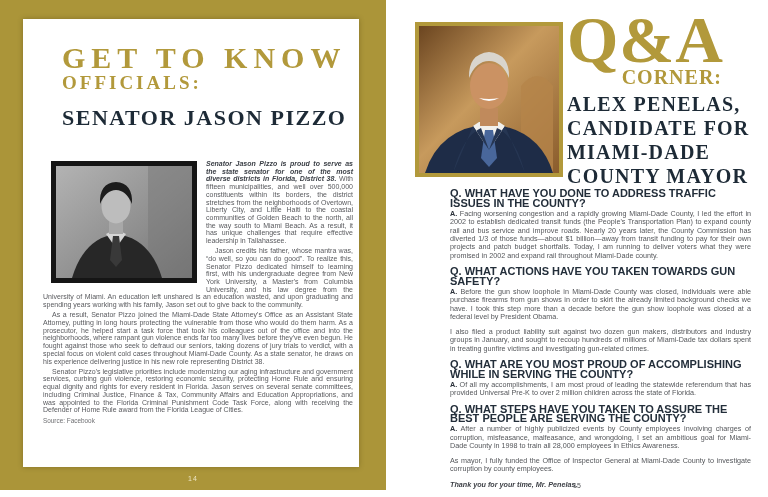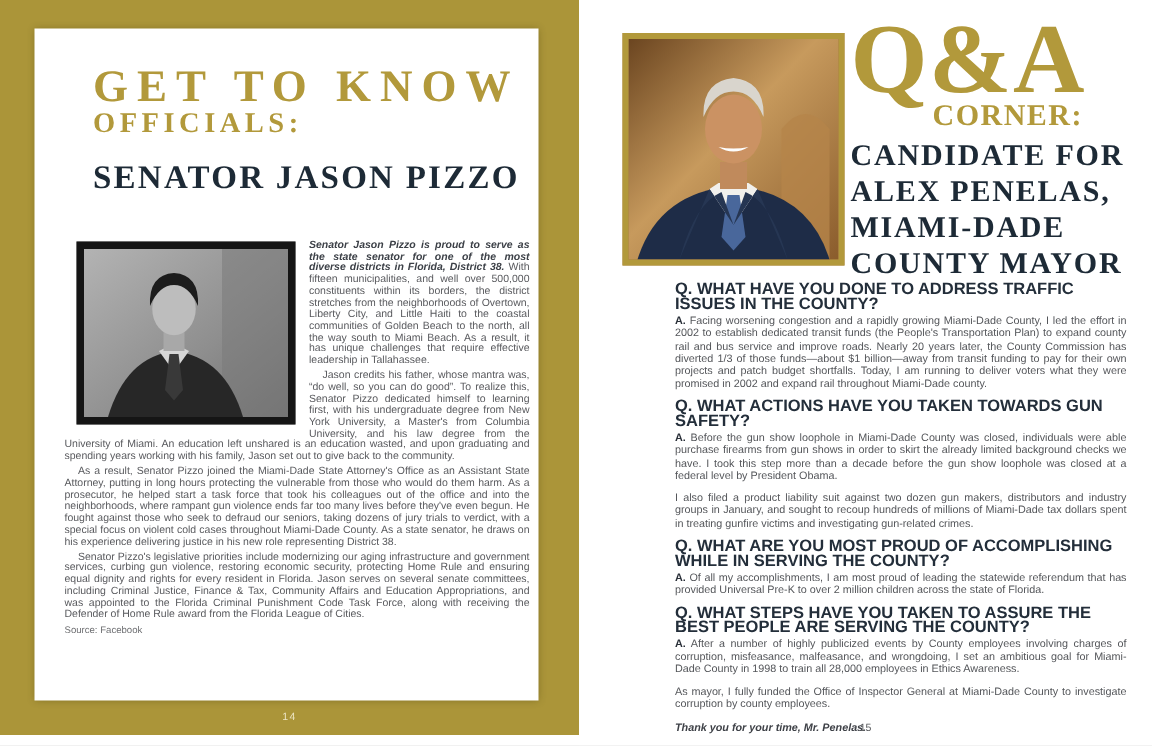--- a/index.html
+++ b/index.html
@@ -156,22 +156,22 @@
         <ellipse cx="70" cy="60" rx="19" ry="23" fill="#cb9263"></ellipse>
         <path d="M50 52 Q49 28 70 26 Q91 28 90 52 Q83 35 70 35 Q57 35 50 52 Z" fill="#d9d5cd"></path>
         <path d="M60 72 Q70 78 80 72 Q70 74 60 72 Z" fill="#fdfdfd"></path>
       </svg>
     </div>
 
     <div class="masthead">
       <div class="qa-big">Q&amp;A</div>
       <div class="corner">CORNER:</div>
       <div class="mast-name">
+        <div>ALEX PENELAS,</div>
         <div>CANDIDATE FOR</div>
-        <div>ALEX PENELAS,</div>
         <div>MIAMI-DADE</div>
         <div>COUNTY MAYOR</div>
       </div>
     </div>
 
     <div class="qa-column">
 
       <h3 class="q-head">Q. WHAT HAVE YOU DONE TO ADDRESS TRAFFIC ISSUES IN THE COUNTY?</h3>
       <p class="answer"><span class="a-label">A.</span> <span>Facing worsening congestion and a rapidly growing Miami-Dade County, I led the effort in 2002 to establish dedicated transit funds (the People's Transportation Plan) to expand county rail and bus service and improve roads. Nearly 20 years later, the County Commission has diverted 1/3 of those funds—about $1 billion—away from transit funding to pay for their own projects and patch budget shortfalls. Today, I am running to deliver voters what they were promised in 2002 and expand rail throughout Miami-Dade county.</span></p>
 

